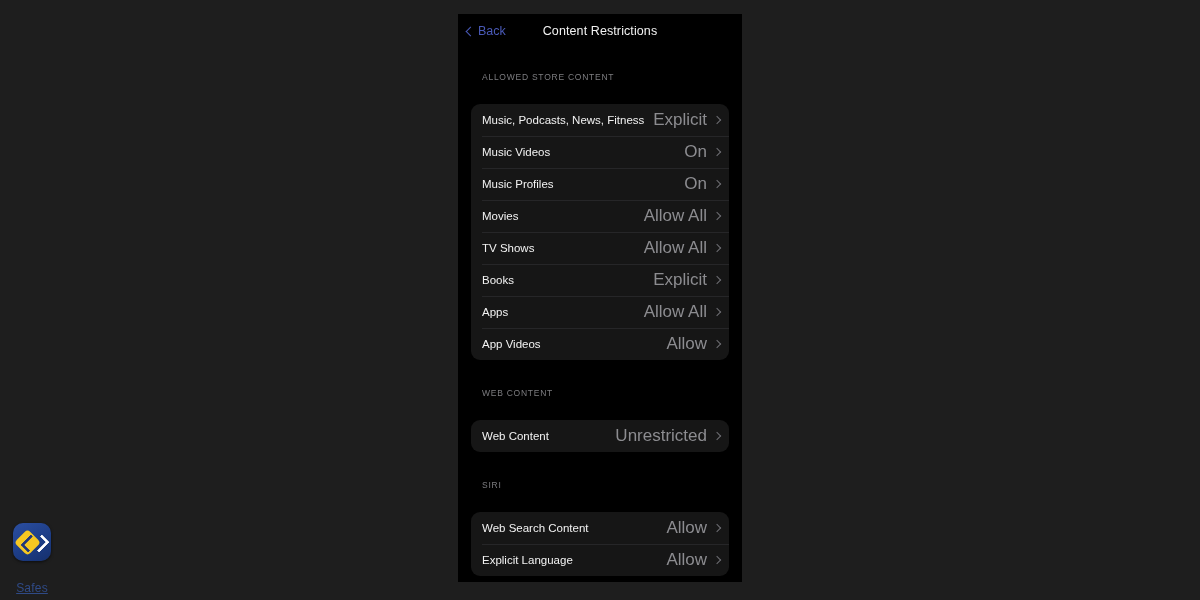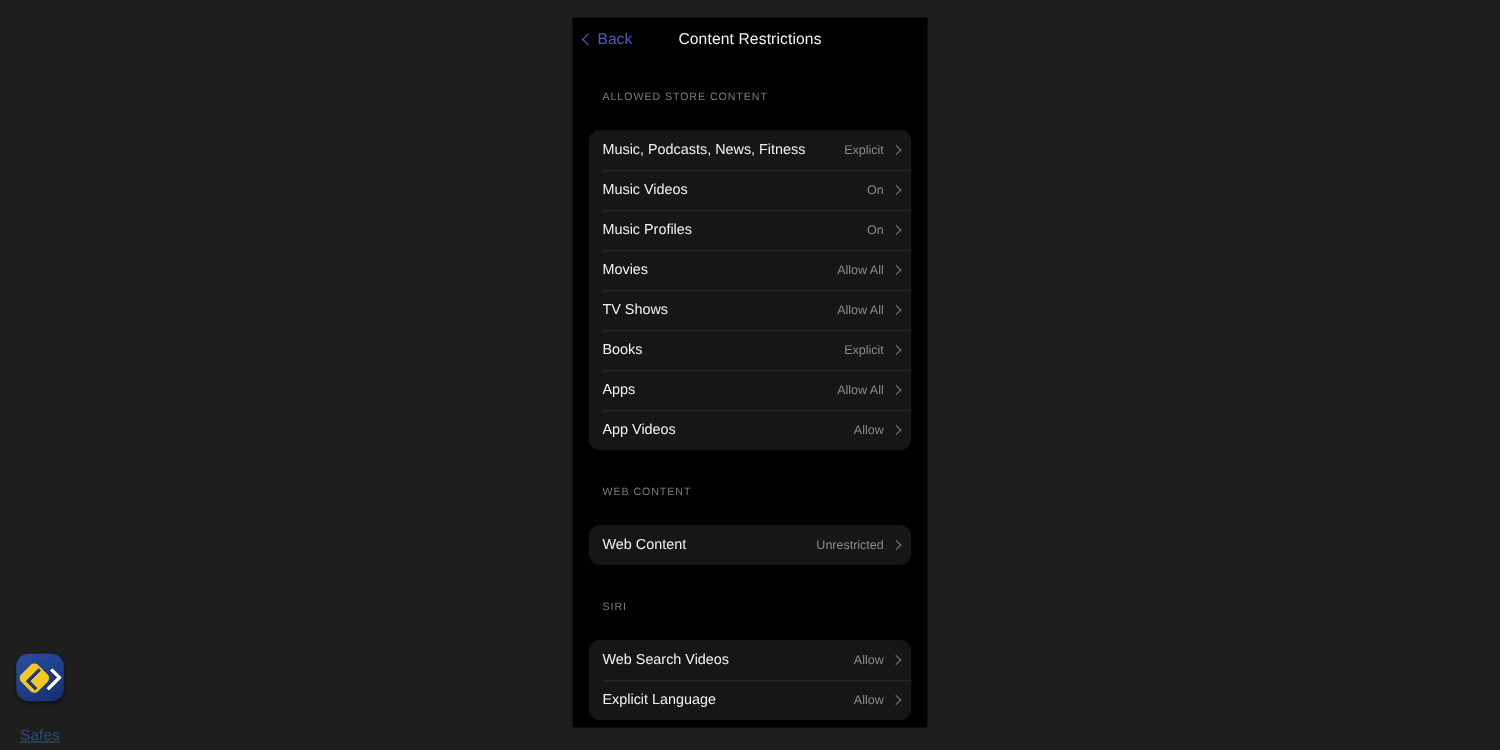--- a/index.html
+++ b/index.html
@@ -166,21 +166,21 @@
     height: 1px;
     background: #262628;
   }
   .row .label {
     font-size: 11.5px;
     color: #f2f2f2;
     white-space: nowrap;
   }
   .row .spacer { flex: 1; }
   .row .value {
-    font-size: 10px;
+    font-size: 17px;
     color: #8c8c90;
     white-space: nowrap;
     margin-right: 7px;
   }
   .row .disclosure {
     width: 5px;
     height: 5px;
     border-right: 1.3px solid #6e6e73;
     border-top: 1.3px solid #6e6e73;
     transform: rotate(45deg);
@@ -274,21 +274,21 @@
             <span class="value">Unrestricted</span>
             <span class="disclosure"></span>
           </div>
         </div>
       </div>
       <div class="sec-gap"></div>
       <div class="section">
         <div class="section-header">SIRI</div>
         <div class="card">
           <div class="row">
-            <span class="label">Web Search Videos</span>
+            <span class="label">Web Search Content</span>
             <span class="spacer"></span>
             <span class="value">Allow</span>
             <span class="disclosure"></span>
           </div>
           <div class="row">
             <span class="label">Explicit Language</span>
             <span class="spacer"></span>
             <span class="value">Allow</span>
             <span class="disclosure"></span>
           </div>

